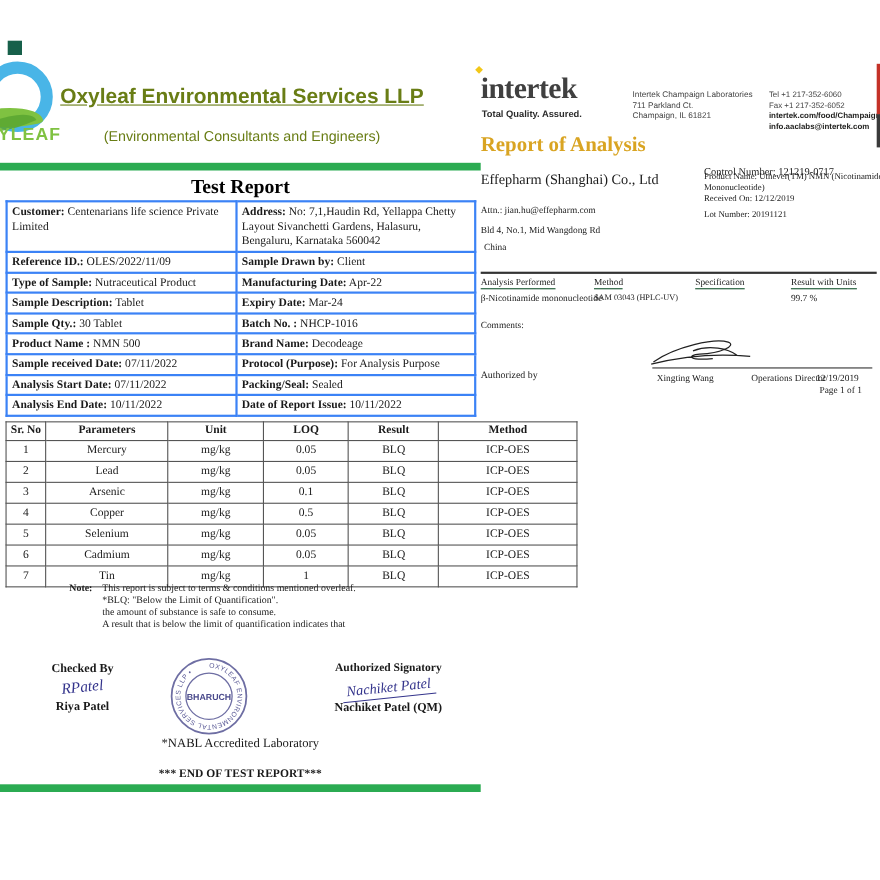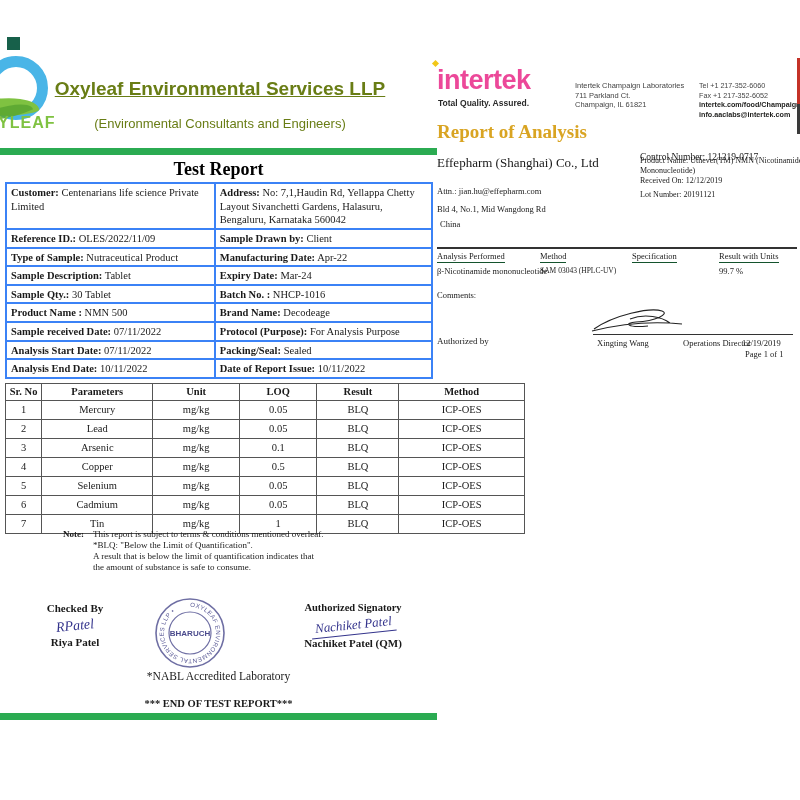--- a/index.html
+++ b/index.html
@@ -31,21 +31,21 @@
   .sig-title{font-weight:bold;font-size:11px;}
   .sig-script{font-style:italic;font-size:14px;color:#34348c;transform:rotate(-6deg);margin:4px 0 2px 0;}
   .sig-script.underlined{border-bottom:1.4px solid #34348c;display:inline-block;padding:0 4px 1px 4px;}
   .sig-name{font-weight:bold;font-size:11px;}
   .accreditation{position:absolute;left:0;top:640px;width:437px;text-align:center;font-size:11.5px;}
   .end-report{position:absolute;left:0;top:668px;width:437px;text-align:center;font-weight:bold;font-size:10.5px;}
 
   
   #right-doc{position:absolute;left:437px;top:55px;width:363px;height:330px;font-size:8.5px;}
   .itk-spark{position:absolute;left:-4px;top:6px;width:5px;height:5px;background:#f2c718;transform:rotate(45deg);}
-  .itk-brand{position:absolute;left:0;top:10px;font-family:Liberation Sans, sans-serif;font-weight:bold;font-size:27px;letter-spacing:-.5px;color:#ec4899;}
+  .itk-brand{position:absolute;left:0;top:10px;font-family:Liberation Serif, serif;font-weight:bold;font-size:27px;letter-spacing:-.5px;color:#404040;}
   .itk-tagline{position:absolute;left:1px;top:43px;font-family:"Liberation Sans",sans-serif;font-weight:bold;font-size:8.5px;color:#2b2b2b;}
   .itk-lab{position:absolute;left:138px;top:26px;font-family:"Liberation Sans",sans-serif;font-size:7.5px;line-height:9.5px;color:#444;}
   .itk-contact{position:absolute;left:262px;top:26px;font-family:"Liberation Sans",sans-serif;font-size:7.2px;line-height:9.5px;color:#444;}
   .itk-contact .bold{font-weight:bold;color:#1d1d1b;}
   .roa-title{position:absolute;left:0;top:66px;font-weight:bold;font-size:19px;color:#d9a422;}
   .control-number{position:absolute;left:203px;top:97px;font-weight:normal;font-size:9.5px;}
   .company{position:absolute;left:0;top:100px;font-size:13px;}
   .product-block{position:absolute;left:203px;top:101px;width:172px;font-size:8px;line-height:10px;}
   .attn{position:absolute;left:0;top:131px;}
   .addr1{position:absolute;left:0;top:149px;}
@@ -198,22 +198,22 @@
           <td>BLQ</td>
           <td>ICP-OES</td>
         </tr>
       </tbody>
   </table>
 
   <div class="note-label">Note:</div>
   <div class="note-lines">
       <div>This report is subject to terms &amp; conditions mentioned overleaf.</div>
       <div>*BLQ: "Below the Limit of Quantification".</div>
+      <div>the amount of substance is safe to consume.</div>
       <div>A result that is below the limit of quantification indicates that</div>
-      <div>the amount of substance is safe to consume.</div>
     </div>
 
   <div class="sig-block" style="left:25px;top:572px;width:100px;">
     <div class="sig-title">Checked By</div>
     <div class="sig-script">RPatel</div>
     <div class="sig-name">Riya Patel</div>
   </div>
 
   <svg class="abs" style="left:152px;top:565px;" width="76" height="76" viewBox="0 0 76 76">
     <defs>

